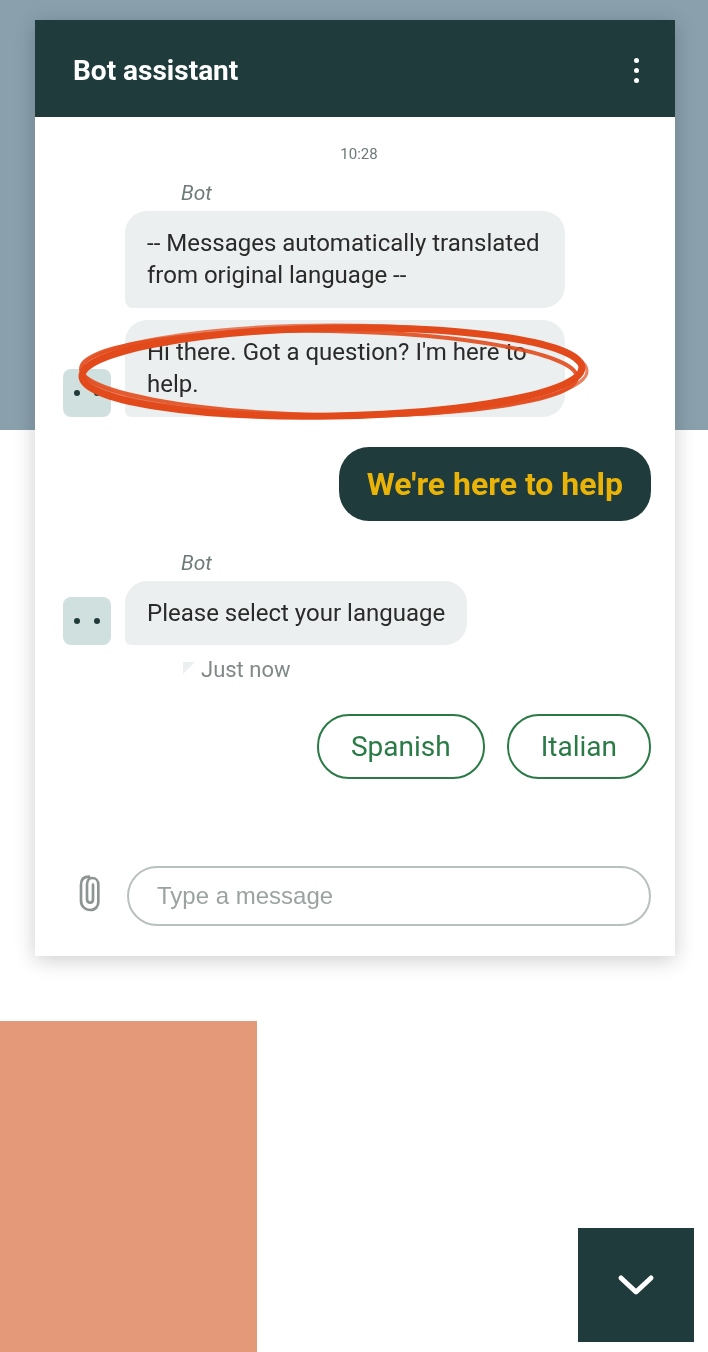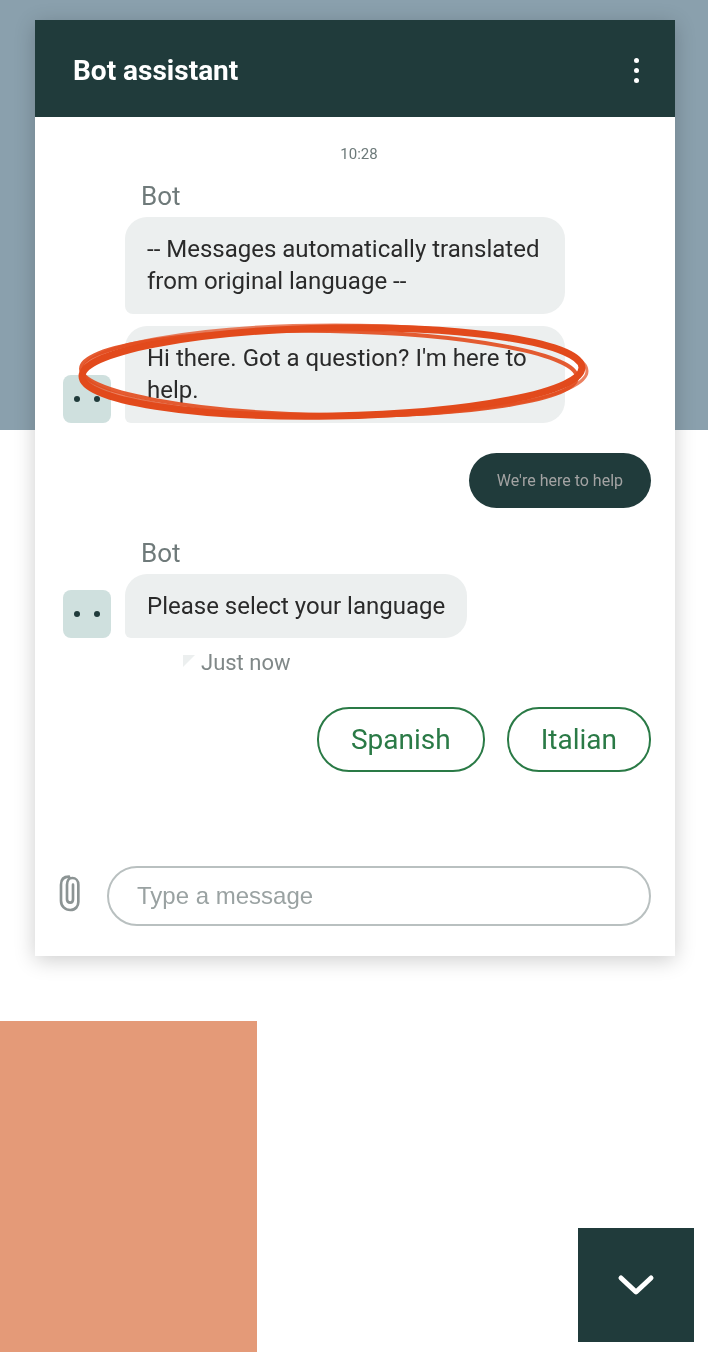--- a/index.html
+++ b/index.html
@@ -31,43 +31,43 @@
   .more-btn span { width:5px; height:5px; border-radius:50%; background:#ffffff; display:block; }
 
   .chat-body {
     flex: 1 1 auto;
     padding: 18px 20px 0 28px;
     position: relative;
   }
   .timestamp-center {
     text-align:center; color:#6d7a7a; font-size:15px; margin:10px 0 18px;
   }
-  .sender-label { color:#6f7a7a; font-size:26px; margin-left:78px; margin-bottom:6px; }
+  .sender-label { color:#6f7a7a; font-size:21px; margin-left:118px; margin-bottom:6px;font-style:italic; }
 
   .msg-row { display:flex; align-items:flex-end; gap:14px; margin-bottom:12px; }
   .avatar {
     width:48px; height:48px; border-radius:8px; background:#cfe0de;
     display:flex; align-items:center; justify-content:center; flex-shrink:0;
     margin-left:0;
   }
   .avatar-eyes { display:flex; gap:14px; }
   .avatar-eyes span { width:6px; height:6px; background:#203b3b; border-radius:50%; display:block; }
   .avatar-placeholder { width:48px; flex-shrink:0; }
 
   .bubble-bot {
     background:#ecefef; color:#2a2a2a; border-radius:22px;
     padding:16px 22px; font-size:24px; line-height:1.35; max-width:440px;
   }
   .bubble-bot.first { border-top-left-radius:22px; border-bottom-left-radius:8px; }
   .bubble-bot.tail { border-bottom-left-radius:6px; }
 
   .bubble-user-row { display:flex; justify-content:flex-end; margin:30px 4px 30px 0; }
   .bubble-user {
-    background:#203b3b; color:#a3a3a3; border-radius:30px;
-    padding:18px 28px; font-size:16px; font-weight:400;
+    background:#203b3b; color:#eab308; border-radius:30px;
+    padding:18px 28px; font-size:32px; font-weight:700;
   }
 
   .timestamp-small { color:#808888; font-size:22px; margin-left:150px; margin-top:2px; display:flex; align-items:center; gap:6px; }
   .timestamp-small .tail-tri { width:0;height:0;border-top:12px solid #ecefef;border-right:12px solid transparent; margin-top:-2px; margin-left:-30px; }
 
   .options-row {
     display:flex; gap:22px; justify-content:flex-end;
     padding-right:4px; margin-top:32px;
   }
   .option-pill {
@@ -76,21 +76,21 @@
   }
 
   .annotation-oval {
     position:absolute;
     left:32px; top:200px;
     width:530px; height:110px;
     pointer-events:none;
   }
 
   .chat-footer {
-    padding:20px 24px 30px 18px;
+    padding:20px 24px 30px 38px;
     display:flex; align-items:center; gap:22px;
   }
   .attach-btn { color:#8c9494; cursor:pointer; }
   .input-pill {
     flex:1; border:2px solid #b9c0c0; border-radius:30px;
     padding:14px 28px; font-size:24px; color:#333; outline:none;
   }
   .input-pill::placeholder { color:#9aa2a2; }
 
   .minimize-fab {

